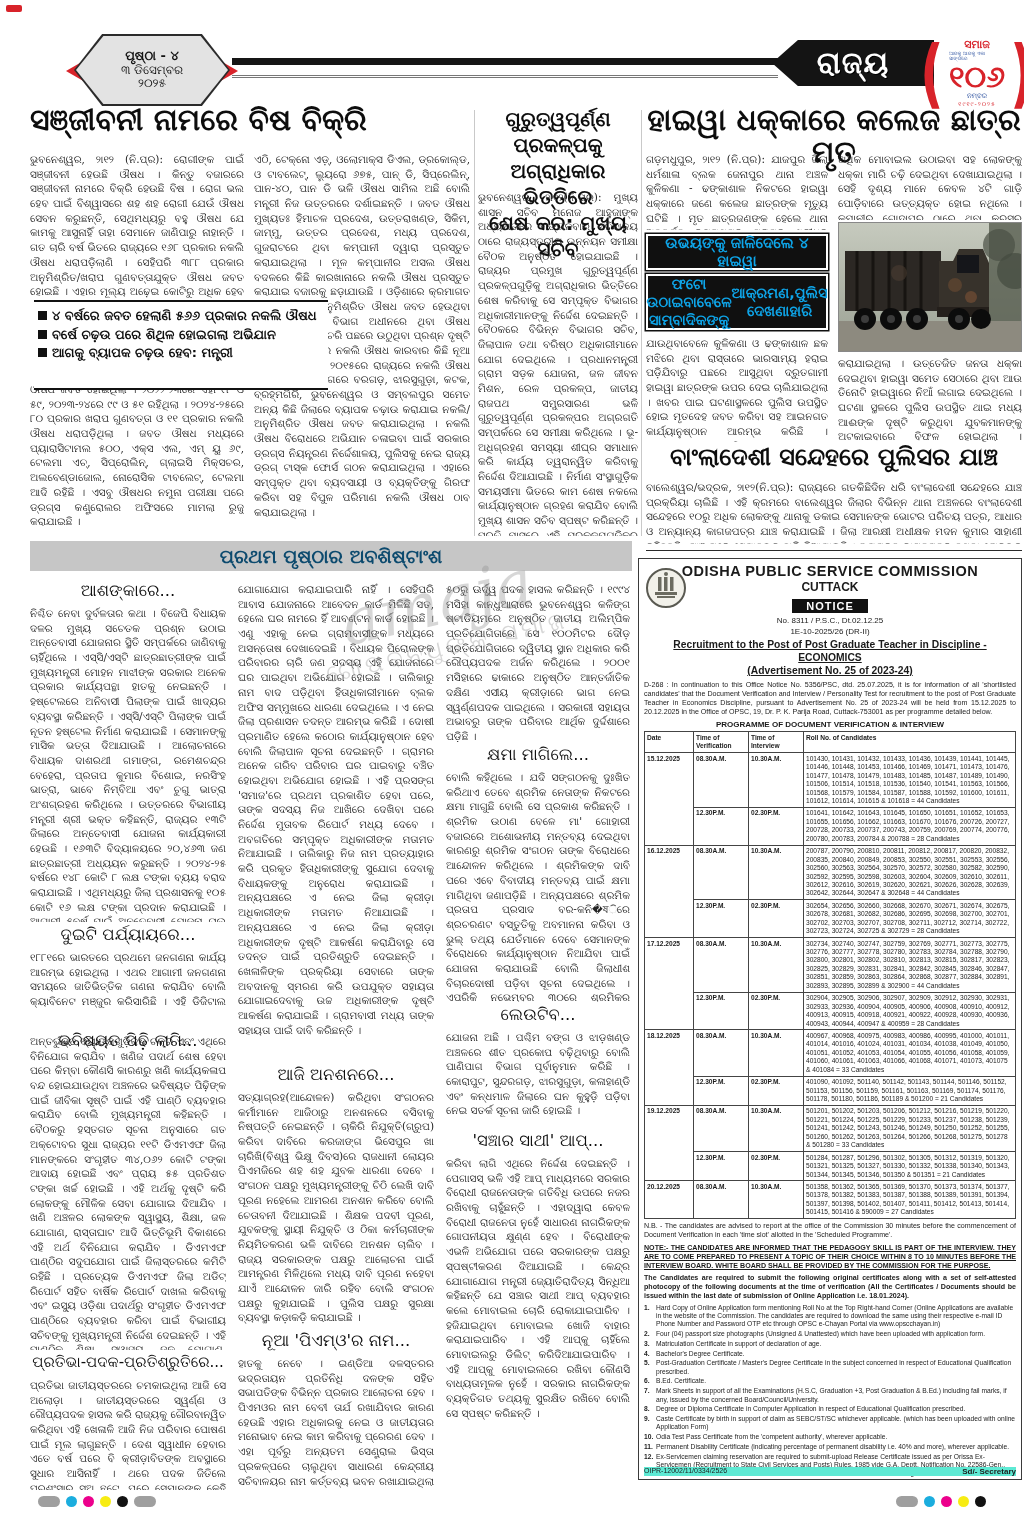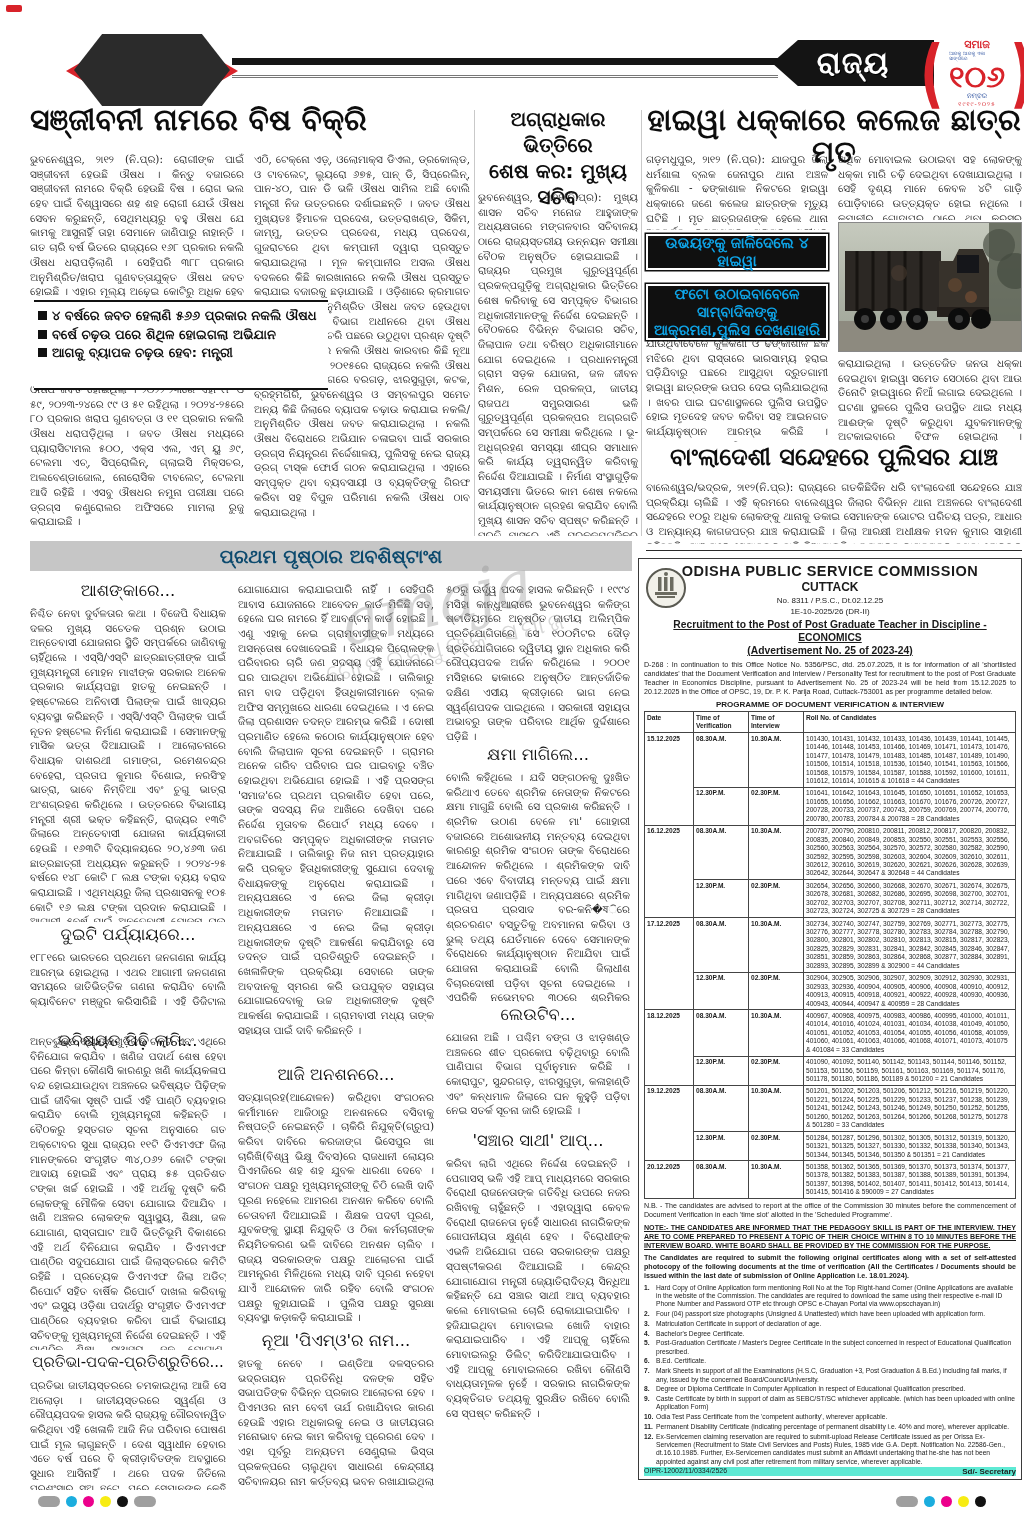--- a/index.html
+++ b/index.html
@@ -100,20 +100,25 @@
 <body>
 
 <div class="page">
 
   <div class="abs regmark" style="left:6px;top:5px;width:16px;height:7px;"></div>
 
   <div class="abs badge-wrap">
     <div class="abs badge-red-l"></div>
     <div class="abs badge-red-r"></div>
     <div class="abs badge-hex-outer"></div>
+    <div class="abs badge-hex-inner">
+      <span class="badge-l1">ପୃଷ୍ଠା - ୪</span>
+      <span class="badge-l2">୩ ଡିସେମ୍ବର</span>
+      <span class="badge-l3">୨୦୨୫</span>
+    </div>
   </div>
 
   <div class="abs head-rule"></div>
 
   <div class="abs section-banner">
     <span>ରାଜ୍ୟ</span>
   </div>
 
   <div class="abs logo-wrap">
     <span class="logo-bracket">(</span>
@@ -146,34 +151,35 @@
     </div>
     <div class="bullet-row">
       <span class="bullet-sq"></span>
       <span class="bullet-txt">ଆଗକୁ ବ୍ୟାପକ ଚଢ଼ଉ ହେବ: ମନ୍ତ୍ରୀ</span>
     </div>
   </div>
 
   <div class="abs colrule" style="left:474px;top:110px;height:426px;"></div>
 
   <div class="abs hl hl-b">
+    <div>ଗୁରୁତ୍ୱପୂର୍ଣ୍ଣ ପ୍ରକଳ୍ପକୁ</div>
     <div>ଅଗ୍ରାଧିକାର ଭିତ୍ତିରେ</div>
     <div>ଶେଷ କର: ମୁଖ୍ୟ ସଚିବ</div>
   </div>
   <div class="abs body-txt" style="left:478px;top:190px;width:160px;height:346px;">ଭୁବନେଶ୍ୱର, ୨ା୧୨(ନି.ପ୍ର): ମୁଖ୍ୟ ଶାସନ ସଚିବ ମନୋଜ ଆହୁଜାଙ୍କ ଅଧ୍ୟକ୍ଷତାରେ ମଙ୍ଗଳବାର ସଚିବାଳୟ ଠାରେ ରାଜ୍ୟସ୍ତରୀୟ ଉନ୍ନୟନ ସମୀକ୍ଷା ବୈଠକ ଅନୁଷ୍ଠିତ ହୋଇଯାଇଛି । ରାଜ୍ୟର ପ୍ରମୁଖ ଗୁରୁତ୍ୱପୂର୍ଣ୍ଣ ପ୍ରକଳ୍ପଗୁଡ଼ିକୁ ଅଗ୍ରାଧିକାର ଭିତ୍ତିରେ ଶେଷ କରିବାକୁ ସେ ସମ୍ପୃକ୍ତ ବିଭାଗର ଅଧିକାରୀମାନଙ୍କୁ ନିର୍ଦ୍ଦେଶ ଦେଇଛନ୍ତି । ବୈଠକରେ ବିଭିନ୍ନ ବିଭାଗର ସଚିବ, ଜିଲାପାଳ ତଥା ବରିଷ୍ଠ ଅଧିକାରୀମାନେ ଯୋଗ ଦେଇଥିଲେ । ପ୍ରଧାନମନ୍ତ୍ରୀ ଗ୍ରାମ ସଡ଼କ ଯୋଜନା, ଜଳ ଜୀବନ ମିଶନ, ରେଳ ପ୍ରକଳ୍ପ, ଜାତୀୟ ରାଜପଥ ସମ୍ପ୍ରସାରଣ ଭଳି ଗୁରୁତ୍ୱପୂର୍ଣ୍ଣ ପ୍ରକଳ୍ପର ଅଗ୍ରଗତି ସମ୍ପର୍କରେ ସେ ସମୀକ୍ଷା କରିଥିଲେ । ଭୂ-ଅଧିଗ୍ରହଣ ସମସ୍ୟା ଶୀଘ୍ର ସମାଧାନ କରି କାର୍ଯ୍ୟ ତ୍ୱରାନ୍ୱିତ କରିବାକୁ ନିର୍ଦ୍ଦେଶ ଦିଆଯାଇଛି । ନିର୍ମାଣ ସଂସ୍ଥାଗୁଡ଼ିକ ସମୟସୀମା ଭିତରେ କାମ ଶେଷ ନକଲେ କାର୍ଯ୍ୟାନୁଷ୍ଠାନ ଗ୍ରହଣ କରାଯିବ ବୋଲି ମୁଖ୍ୟ ଶାସନ ସଚିବ ସ୍ପଷ୍ଟ କରିଛନ୍ତି । ପ୍ରତି ମାସରେ ଏହି ପ୍ରକଳ୍ପଗୁଡ଼ିକର ଅଗ୍ରଗତି ରିପୋର୍ଟ ଦାଖଲ କରିବାକୁ ବିଭାଗୀୟ ଅଧିକାରୀଙ୍କୁ କୁହାଯାଇଛି । ଏହି ବୈଠକରେ ମୁଖ୍ୟ ଶାସନ ସଚିବ ମନୋଜ ଆହୁଜା, ଉନ୍ନୟନ କମିଶନରଙ୍କ ସମେତ ଅନ୍ୟ ବରିଷ୍ଠ ଅଧିକାରୀ ଉପସ୍ଥିତ ଥିଲେ ।</div>
 
   <div class="abs colrule" style="left:641px;top:110px;height:426px;"></div>
 
   <div class="abs hl hl-c">ହାଇୱା ଧକ୍କାରେ କଲେଜ ଛାତ୍ର ମୃତ</div>
   <div class="abs body-txt" style="left:646px;top:152px;width:182px;height:78px;">ଗଡ଼ମଧୁପୁର, ୨ା୧୨ (ନି.ପ୍ର): ଯାଜପୁର ଜିଲା ଧର୍ମଶାଳା ବ୍ଲକ ଜେନାପୁର ଥାନା ଅଞ୍ଚଳ କୁଳିକଣା - ଢଙ୍କାଶାଳ ନିକଟରେ ହାଇୱା ଧକ୍କାରେ ଜଣେ କଲେଜ ଛାତ୍ରଙ୍କ ମୃତ୍ୟୁ ଘଟିଛି । ମୃତ ଛାତ୍ରଜଣଙ୍କ ହେଲେ ଥାନା ଅନ୍ତର୍ଗତ ରଘୁନାଥପୁର ଗ୍ରାମର ଶ୍ରୀଧର ନାୟକଙ୍କ ପୁଅ ସୌରଭ (୧୮) ବୋଲି ଜଣାପଡ଼ିଛି ।     ସକାଳୁ ଛାତ୍ର ଜଣଙ୍କ ବାଇକ ଯୋଗେ କଲେଜ</div>
 
   <div class="abs blackbox" style="left:646px;top:234px;width:182px;height:36px;font-size:15px;">
     <span>ଉଭୟଙ୍କୁ ଜାଳିଦେଲେ ୪ ହାଇୱା</span>
   </div>
-  <div class="abs blackbox" style="left:646px;top:284px;width:182px;height:56px;font-size:14.5px;flex-direction:column;line-height:1.25;align-items:center;">
+  <div class="abs blackbox" style="left:646px;top:274px;width:182px;height:56px;font-size:14.5px;flex-direction:row;line-height:1.25;align-items:center;">
     <span>ଫଟୋ ଉଠାଇବାବେଳେ ସାମ୍ବାଦିକଙ୍କୁ</span>
     <span>ଆକ୍ରମଣ,ପୁଲିସ ଦେଖଣାହାରି</span>
   </div>
 
   <div class="abs body-txt" style="left:646px;top:336px;width:182px;height:106px;">ଯାଉଥିବାବେଳେ କୁଳିକଣା ଓ ଢଙ୍କାଶାଳ ଛକ ମଝିରେ ଥିବା ରାସ୍ତାରେ ଭାରସାମ୍ୟ ହରାଇ ପଡ଼ିଯିବାରୁ ପଛରେ ଆସୁଥିବା ଦ୍ରୁତଗାମୀ ହାଇୱା ଛାତ୍ରଙ୍କ ଉପର ଦେଇ ଚାଲିଯାଇଥିଲା । ଖବର ପାଇ ଘଟଣାସ୍ଥଳରେ ପୁଲିସ ଉପସ୍ଥିତ ହୋଇ ମୃତଦେହ ଜବତ କରିବା ସହ ଆଇନଗତ କାର୍ଯ୍ୟାନୁଷ୍ଠାନ ଆରମ୍ଭ କରିଛି । ସେତେବେଳକୁ ଉତ୍ତେଜିତ ଲୋକେ ରାସ୍ତାରୋକ କରି ମୃତକଙ୍କ ପରିବାରକୁ କ୍ଷତିପୂରଣ ଦାବି କରିଥିଲେ ।</div>
   <div class="abs body-txt" style="left:838px;top:152px;width:184px;height:68px;">ଅଧିକ ମୋବାଇଲ ଉଠାଇବା ସହ ଲୋକଙ୍କୁ ଧକ୍କା ମାରି ଚଢ଼ି ଦେଇଥିବା ଦେଖାଯାଇଥିଲା । ସେହି ଦୃଶ୍ୟ ମାନେ କେବଳ ୪ଟି ଗାଡ଼ି ପୋଡ଼ିବାରେ ଉତ୍ତ୍ୟକ୍ତ ହୋଇ ନଥିଲେ । କମାନୀର ଗୋଦାପୁର ଠାରେ ଥିବା କ୍ରସର ପରିସରରେ ପଥର ମେସିନ ଓ ଗାଡ଼ି ଆଦି ଭଙ୍ଗାରୁଜା କରିଥିଲେ । ଖବର ସଂଗ୍ରହ କରିବାକୁ ଯାଇଥିବା ଗଣମାଧ୍ୟମ ପ୍ରତିନିଧିଙ୍କୁ ମଧ୍ୟ ସେଠାରେ ଆକ୍ରମଣ</div>
 
   <div class="abs photo">
     <svg width="184" height="130" viewBox="0 0 184 130" xmlns="http://www.w3.org/2000/svg">
       <defs>
@@ -254,20 +260,21 @@
       <circle cx="21" cy="21" r="19" fill="#f2f1ea" stroke="#5a5a52" stroke-width="2"></circle>
       <rect x="13" y="10" width="3.5" height="14" fill="#6b6b60"></rect>
       <rect x="19" y="10" width="3.5" height="14" fill="#6b6b60"></rect>
       <rect x="25" y="10" width="3.5" height="14" fill="#6b6b60"></rect>
       <rect x="10" y="25" width="22" height="3" fill="#6b6b60"></rect>
       <rect x="12" y="29" width="18" height="2" fill="#6b6b60"></rect>
       <circle cx="21" cy="7" r="2" fill="#6b6b60"></circle>
     </svg>
     <div class="n-org">ODISHA PUBLIC SERVICE COMMISSION</div>
     <div class="n-city">CUTTACK</div>
+    <div class="n-chip-row"><span class="n-chip">NOTICE</span></div>
     <div class="n-ref">No. 8311 / P.S.C., Dt.02.12.25</div>
     <div class="n-ref">1E-10-2025/26 (DR-II)</div>
     <div class="n-title">Recruitment to the Post of Post Graduate Teacher in Discipline - ECONOMICS</div>
     <div class="n-title" style="margin-top:0;">(Advertisement No. 25 of 2023-24)</div>
     <div class="n-para">D-268 : In continuation to this Office Notice No. 5356/PSC, dtd. 25.07.2025, it is for information of all 'shortlisted candidates' that the Document Verification and Interview / Personality Test for recruitment to the post of Post Graduate Teacher in Economics Discipline, pursuant to Advertisement No. 25 of 2023-24 will be held from 15.12.2025 to 20.12.2025 in the Office of OPSC, 19, Dr. P. K. Parija Road, Cuttack-753001 as per programme detailed below.</div>
     <div class="n-prog">PROGRAMME OF DOCUMENT VERIFICATION &amp; INTERVIEW</div>
 
     <table class="n-tbl">
       <tbody>
           <tr>

